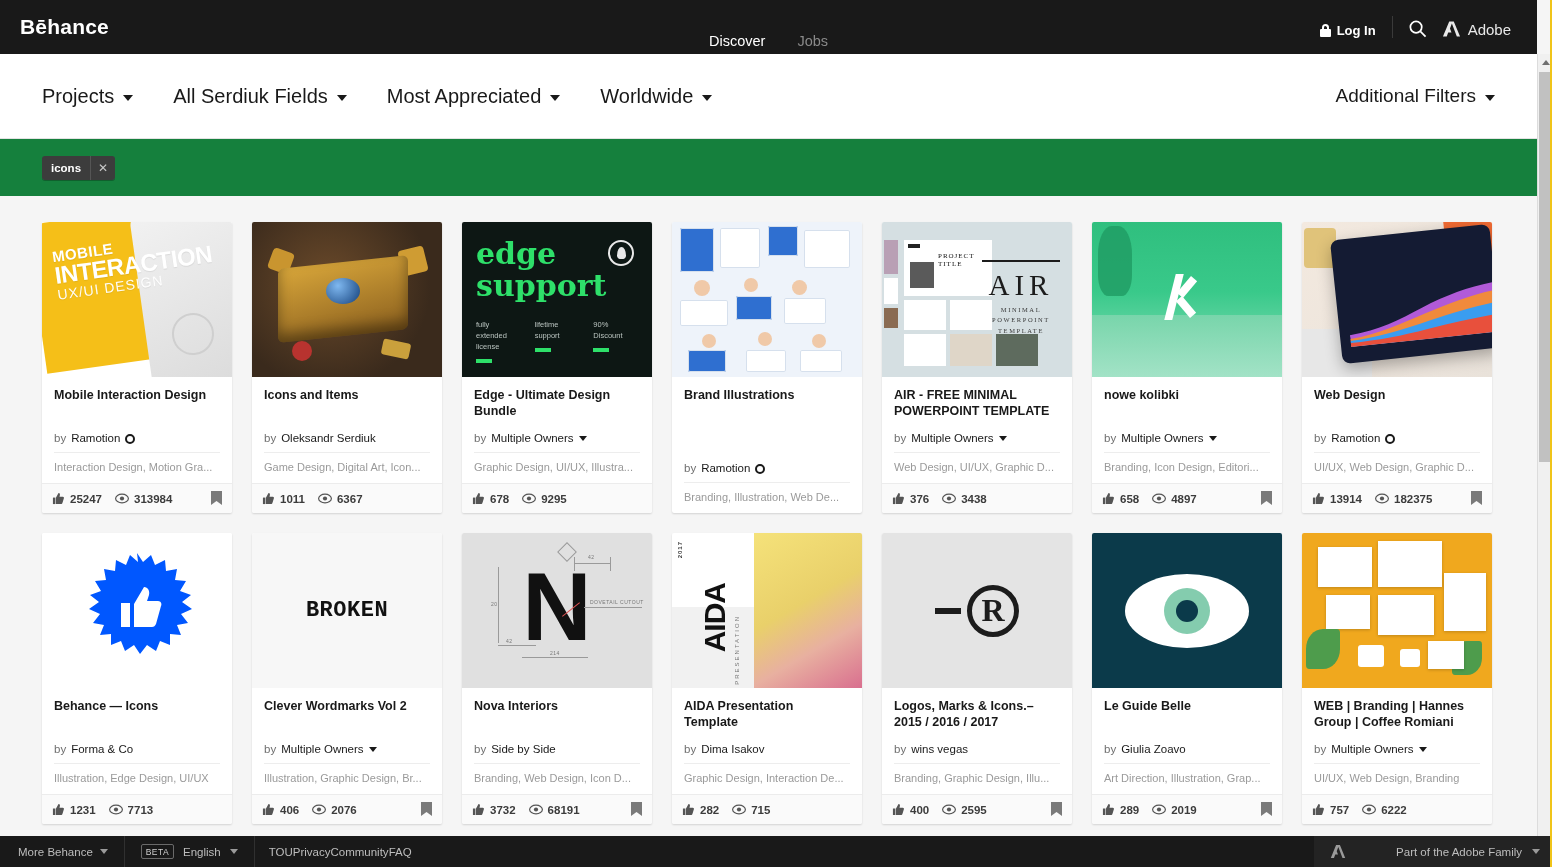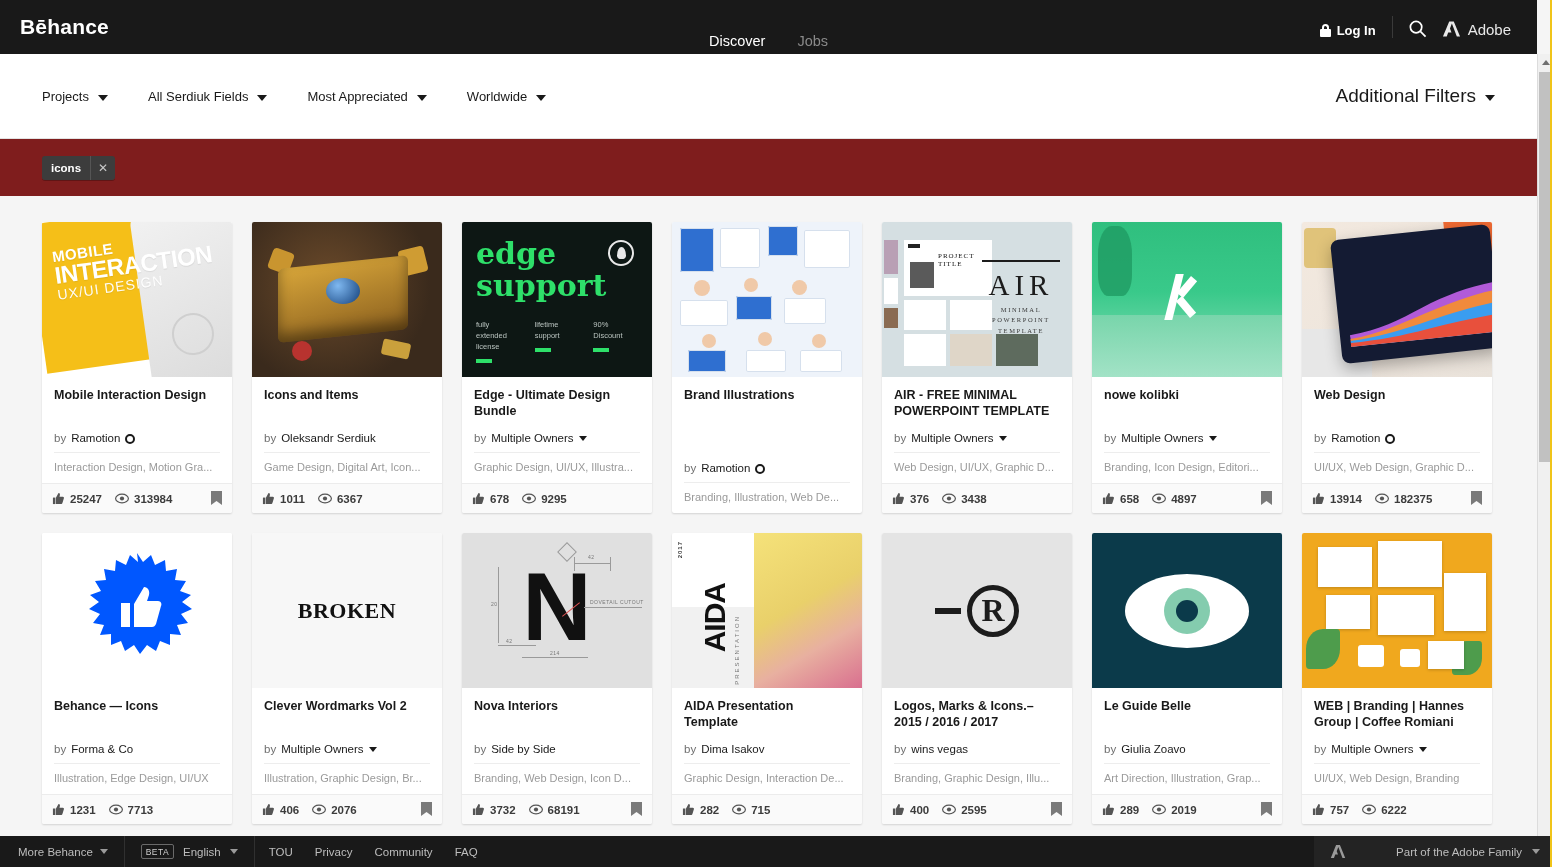--- a/index.html
+++ b/index.html
@@ -47,35 +47,35 @@
   .adobe-wrap { display:flex; align-items:center; gap:7px; color:#e8e8e8; font-size:15px;}
 
   
   .filterbar {
     position: absolute; top: 54px; left: 0; width: 1537px; height: 85px;
     background: #fff; border-bottom: 1px solid #e3e3e3;
     display:flex; align-items:center;
   }
   .filters { display:flex; align-items:center; gap: 40px; margin-left: 42px; }
   .fitem {
-    display:flex; align-items:center; gap: 9px; font-size: 13px; color:#191919;
+    display:flex; align-items:center; gap: 9px; font-size: 20px; color:#191919;
     cursor: pointer;
   }
   .caret {
     width: 0; height: 0; border-left: 5px solid transparent; border-right: 5px solid transparent;
     border-top: 6px solid #191919; display:inline-block; position: relative; top:2px;
   }
   .addl {
     position:absolute; right: 42px; display:flex; align-items:center; gap:9px;
     font-size:19px; color:#191919; cursor:pointer;
   }
 
   
   .tagrow {
-    position:absolute; top:139px; left:0; width:1537px; height:57px; background:#7f1d1d;
+    position:absolute; top:139px; left:0; width:1537px; height:57px; background:#15803d;
     display:flex; align-items:center;
   }
   .chip {
     margin-left: 42px; display:flex; align-items:stretch; height:24px;
     border-radius:3px; overflow:hidden; box-shadow:0 1px 0 rgba(0,0,0,.25);
   }
   .chip-label {
     background:#3c3c3c; color:#fff; font-size:11.5px; font-weight:bold;
     padding: 0 9px; display:flex; align-items:center;
   }
@@ -220,21 +220,21 @@
   }
   .t-web .wave { position:absolute; left:10px; bottom:16px; width:150px; height:56px; }
   .t-web .orange { position:absolute; right:-8px; top:-4px; width:54px;height:58px; background:#ef6a33; transform: rotate(-6deg);}
   .t-web .cup { position:absolute; left:2px; top:6px; width:32px;height:40px; background:#e0c37a; border-radius:4px;}
   .t-web .kbd { position:absolute; left:0; bottom:0; width:70px;height:48px; background:#e7e7e7;}
 
   .t-behicon { background:#fff; display:flex;align-items:center;justify-content:center;}
   .t-broken { background:#f7f7f7; display:flex;align-items:center;justify-content:center;}
   .t-broken .w {
     font-size:22px; font-weight:bold; letter-spacing:.5px; color:#111;
-    font-family:Liberation Serif, serif;
+    font-family:Liberation Mono, monospace;
   }
   .t-nova { background:#e0e0e0; }
   .t-nova .N {
     position:absolute; left:50%; top:48%; transform:translate(-50%,-50%);
     font-size:96px; font-weight:bold; color:#111; font-family:"Liberation Sans", sans-serif;
     line-height:1;
   }
   .t-nova .dim { position:absolute; background:#9a9a9a; }
   .t-nova .lbl { position:absolute; font-size:5px; color:#777; letter-spacing:.5px;}
   .t-nova .red { position:absolute; width:22px;height:1px; background:#e05252; transform:rotate(-38deg);}
@@ -273,21 +273,21 @@
     position:absolute; bottom:0; left:0; width:1552px; height:31px; background:#191919;
     display:flex; align-items:center; color:#bdbdbd; font-size:11.5px; z-index:5;
   }
   .f-more { display:flex; align-items:center; gap:7px; padding: 0 16px 0 18px; height:31px; }
   .f-sep { width:1px; height:31px; background:#303030;}
   .f-lang { display:flex; align-items:center; gap:9px; padding: 0 16px; height:31px;}
   .beta {
     border:1px solid #6a6a6a; border-radius:2px; font-size:8.5px; padding:1.5px 4px; color:#cfcfcf;
     letter-spacing:.4px;
   }
-  .f-links { display:flex; align-items:center; gap:22px; padding-left:14px; }
+  .f-links { display:flex; align-items:center; padding-left:14px; }
   .f-links a { color:#bdbdbd; text-decoration:none;}
   .f-caret {
     width:0;height:0;border-left:4px solid transparent;border-right:4px solid transparent;
     border-top:5px solid #9a9a9a;
   }
   .f-right {
     position:absolute; right:0; top:0; height:31px; display:flex; align-items:center; gap:10px;
     padding: 0 12px 0 16px; background:#232323;
   }
   .f-right .lbl { color:#bdbdbd; font-size:11.5px;margin-left:40px;}

